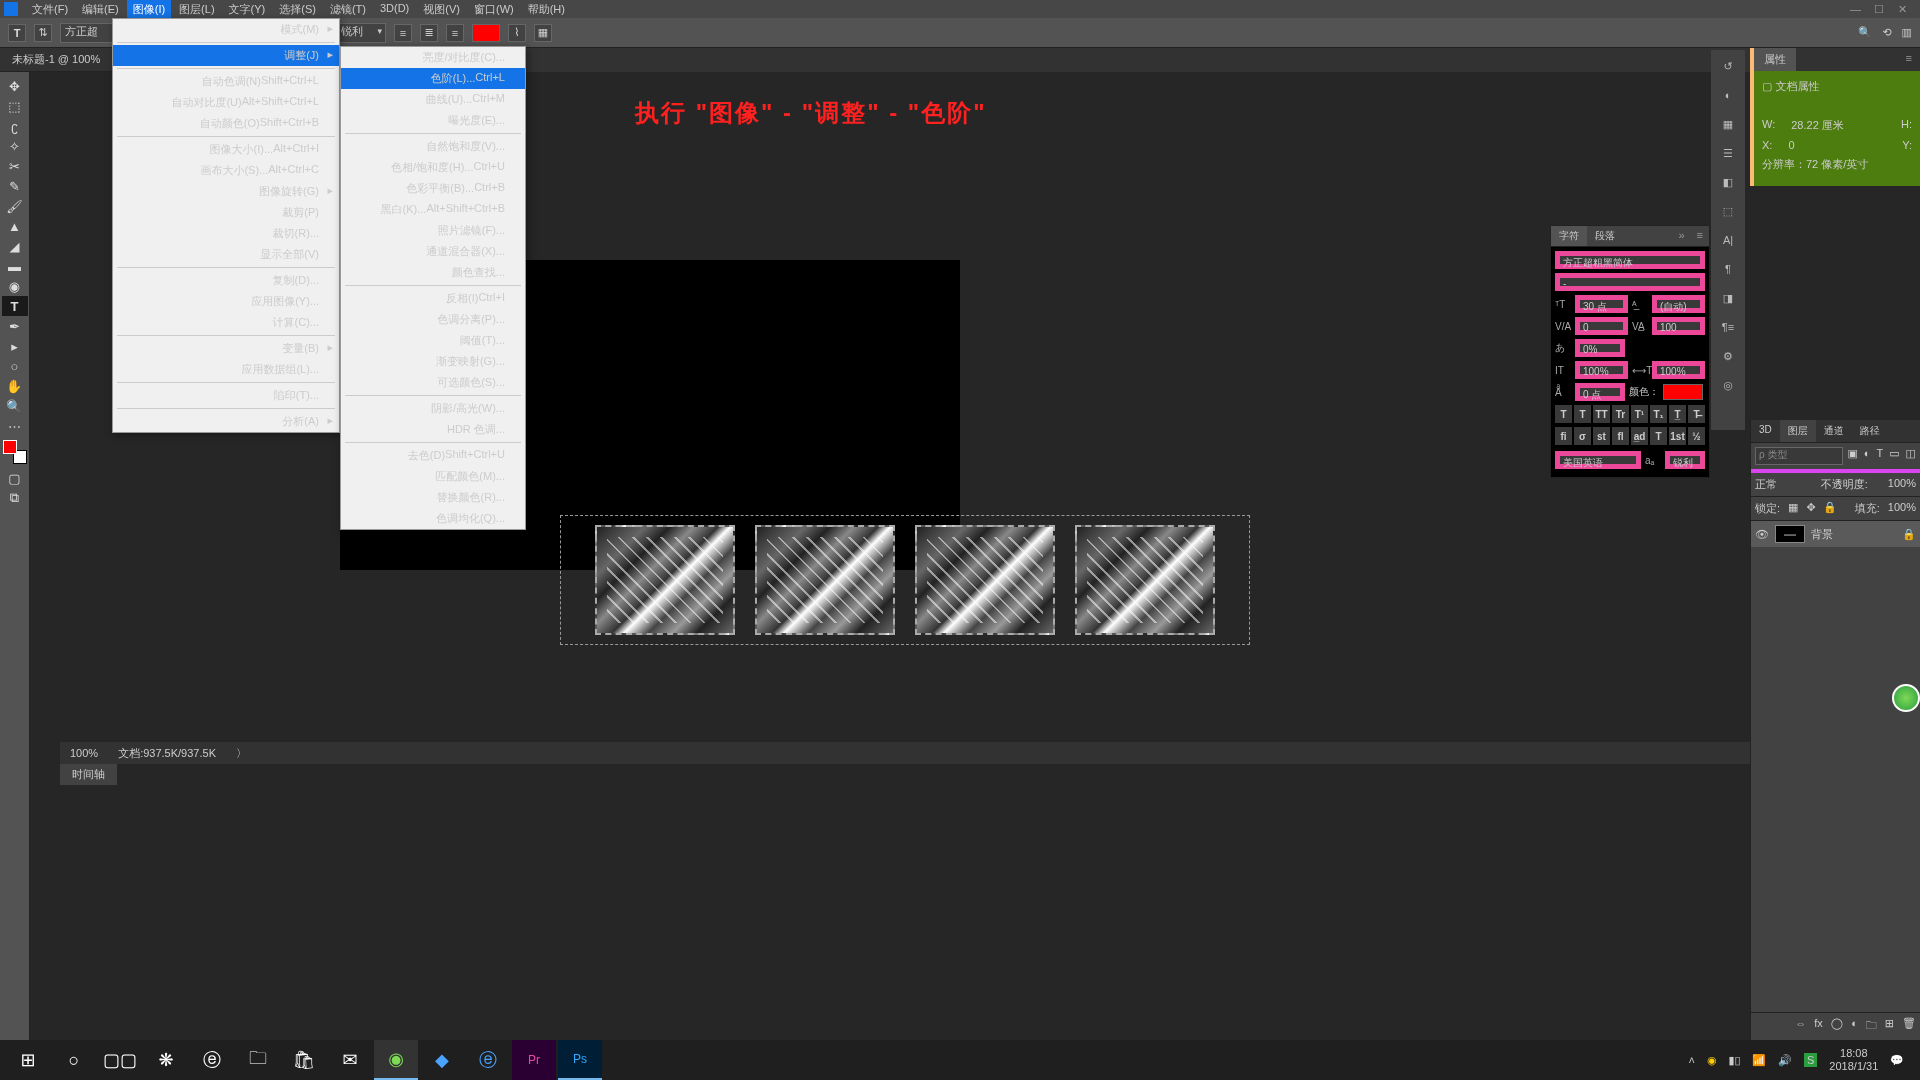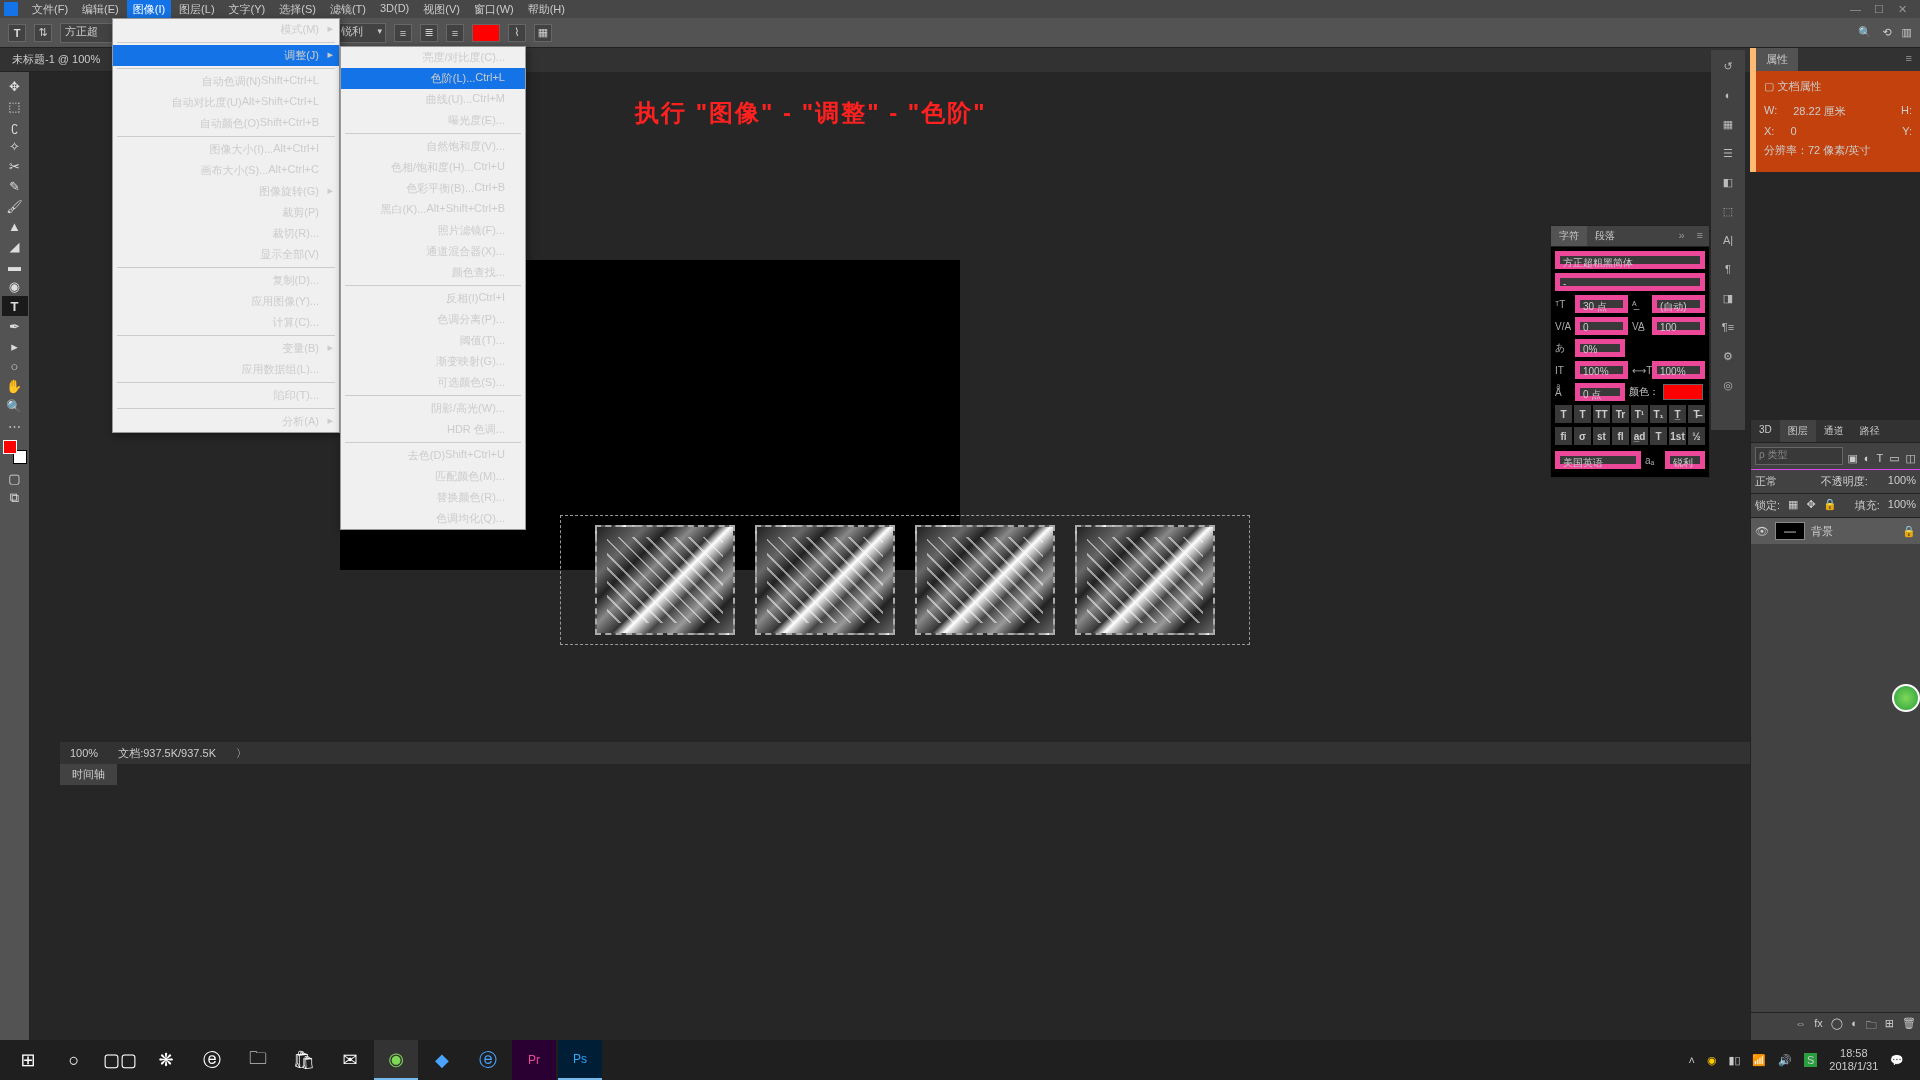--- a/index.html
+++ b/index.html
@@ -47,30 +47,30 @@
 .char-tab{padding:3px 8px;font-size:10px;cursor:pointer}
 .char-tab.active{background:#535353}
 .char-body{padding:4px}
 .char-row{display:flex;gap:4px;margin-bottom:4px;align-items:center}
 .char-input{background:#393939;border:5px solid #ec4899;height:18px;flex:1;padding:0 3px;font-size:10px;color:#ccc}
 .char-lbl{width:16px;font-size:10px;color:#aaa}
 .char-btns{display:flex;gap:2px;margin-top:4px}
 .cb{width:18px;height:18px;background:#393939;display:flex;align-items:center;justify-content:center;font-size:10px;font-weight:bold;cursor:pointer}
 .char-color{width:40px;height:16px;background:#ff0000;border:1px solid #666}
 
-.props-panel{position:absolute;right:0;top:48px;width:170px;background:#c2410c;border-left:6px solid #fdba74}
+.props-panel{position:absolute;right:0;top:48px;width:170px;background:#4d7c0f;border-left:4px solid #fdba74}
 .props-tab{background:#535353;padding:4px 10px;display:inline-block;font-size:11px}
 .props-body{padding:8px;font-size:10px;color:#bbb}
 .props-row{display:flex;gap:16px;margin:6px 0}
 
 .layers-panel{position:absolute;right:0;top:420px;width:170px;bottom:40px;background:#424242;border-left:1px solid #222}
 .layers-tabs{display:flex;background:#323232;border-bottom:1px solid #222}
 .lt{padding:4px 8px;font-size:10px;cursor:pointer}
 .lt.active{background:#424242}
-.layers-toolbar{display:flex;gap:4px;padding:4px;border-bottom:1px solid #d946ef;align-items:flex-end}
+.layers-toolbar{display:flex;gap:4px;padding:4px;border-bottom:4px solid #d946ef;align-items:flex-start}
 .lt-input{background:#393939;border:1px solid #666;height:18px;flex:1;font-size:10px;padding:0 3px;color:#888}
 .lt-icons{display:flex;gap:6px;color:#999}
 .layers-row2{display:flex;padding:4px;gap:20px;font-size:10px;color:#888;border-bottom:1px solid #222}
 .layers-lock{display:flex;padding:4px;gap:8px;font-size:10px;color:#999;border-bottom:1px solid #222}
 .layer-item{display:flex;align-items:center;padding:4px;gap:6px;background:#5a5a5a}
 .layer-eye{width:14px;color:#ccc}
 .layer-thumb{width:30px;height:18px;background:#000;border:1px solid #888;display:flex;align-items:center;justify-content:center;font-size:6px;color:#666}
 .layers-footer{position:absolute;bottom:0;left:0;right:0;display:flex;gap:8px;padding:4px;justify-content:flex-end;border-top:1px solid #222;color:#999}
 
 .taskbar{position:absolute;bottom:0;left:0;right:0;height:40px;background:#1f1f1f;display:flex;align-items:center;padding:0 6px;gap:2px}
@@ -425,21 +425,21 @@
   <div class="istrip">◎</div>
 </div>
 
 
 <div class="props-panel">
   <div style="display:flex;background:#323232">
       <div class="props-tab">属性</div>
       <span style="margin-left:auto;padding:4px 8px;color:#999">≡</span>
     </div>
   <div class="props-body">
-    <div style="margin-bottom:10px">▢ <span>文档属性</span></div>
+    <div style="margin-bottom:24px">▢ <span>文档属性</span></div>
     <div class="props-row">
         <span>W:</span> 
         <span>28.22 厘米</span>
         <span style="margin-left:auto">H:</span>
       </div>
     <div class="props-row">
         <span>X:</span> 
         <span>0</span>
         <span style="margin-left:auto">Y:</span>
       </div>
@@ -515,21 +515,21 @@
   <div class="tb-item" style="background:#2a0033;color:#ec4899;font-size:12px">Pr</div>
   <div class="tb-item active" style="background:#001e36;color:#31a8ff;font-size:12px">Ps</div>
   <div class="tb-tray">
     <span>˄</span>
     <span style="color:#fc0">◉</span>
     <span>▮▯</span>
     <span>📶</span>
     <span>🔊</span>
     <span style="background:#2a9d3f;padding:1px 3px">S</span>
     <div class="tb-clock">
-      <div>18:58</div>
+      <div>18:08</div>
       <div>2018/1/31</div>
     </div>
     <span>💬</span>
   </div>
 </div>
 
 
 
 
 </body></html>

